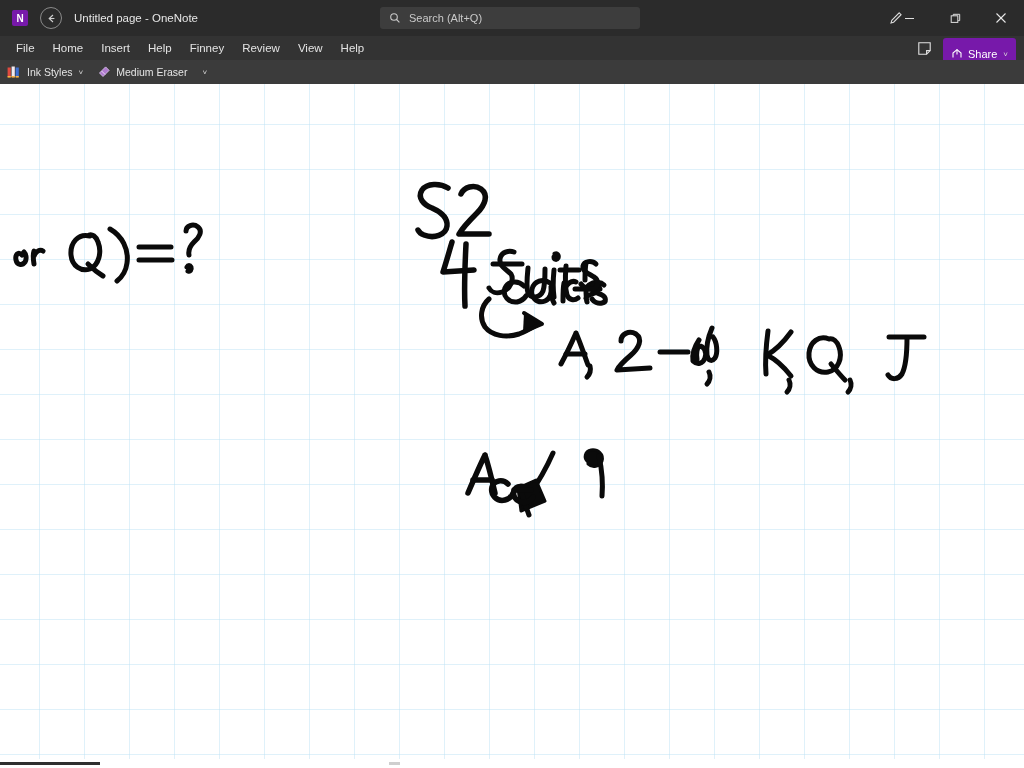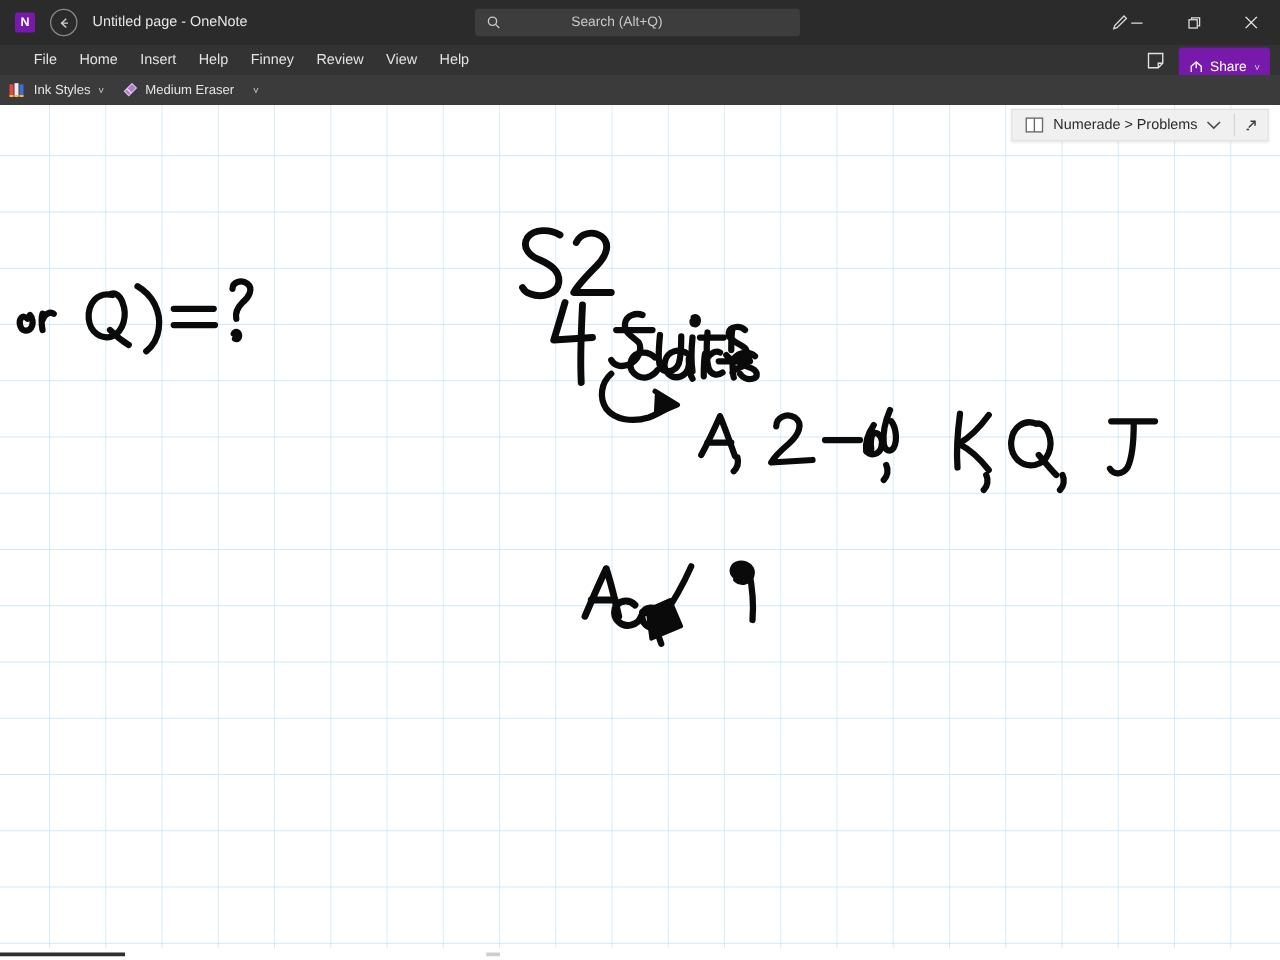--- a/index.html
+++ b/index.html
@@ -24,21 +24,21 @@
   .back-btn{
     width:22px; height:22px; margin-left:12px; border-radius:50%;
     border:1px solid #8a8a8a; color:#cfcfcf; font-size:11px;
     display:flex; align-items:center; justify-content:center;
   }
   .doc-title{
     margin-left:12px; color:#e6e6e6; font-size:11.5px; white-space:nowrap;
   }
   .searchbox{
     position:absolute; left:380px; top:7px; width:260px; height:22px;
-    background:#3d3d3d; border-radius:3px; display:flex; align-items:center;gap:48px;
+    background:#3d3d3d; border-radius:3px; display:flex; align-items:center;
   }
   .searchbox .mag{ margin-left:9px; display:flex; }
   .searchbox .ph{ margin-left:8px; color:#c9c9c9; font-size:11px; }
 
   .user-area{
     position:absolute; right:160px; top:0; height:36px;
     display:flex; align-items:center;
   }
   .user-name{ color:#e8e8e8; font-size:11.5px; }
   .avatar{
@@ -59,21 +59,21 @@
     display:flex; align-items:center; justify-content:center;
     color:#e0e0e0; font-size:12px;
   }
   .wbtn.min{ right:92px; }
   .wbtn.max{ right:46px; }
   .wbtn.close{ right:0; }
 
   
   .menubar{
     position:absolute; left:0; top:36px; width:1024px; height:24px;
-    background:#333333; display:flex; align-items:center;padding-left:11px;
+    background:#333333; display:flex; align-items:center;
   }
   .menubar .mi{
     color:#e3e3e3; font-size:11.5px; padding:0 9px; height:24px;
     display:flex; align-items:center;
   }
   .menubar .mi:first-child{ margin-left:7px; }
 
   .note-btn{
     position:absolute; right:90px; top:38px; width:20px; height:20px;
     display:flex; align-items:center; justify-content:center;
@@ -323,39 +323,19 @@
 
         <g>
           <path d="M588 378 C583 374 585 367 591 366 C598 365 604 370 602 377 C600 383 592 384 588 380 Z" fill="#0a0a0a" stroke="#0a0a0a" stroke-width="3"></path>
           <path d="M599 372 C602 386 603 400 602 412" stroke-width="5" fill="none"></path>
         </g>
 
       </g>
     </svg>
   </div>
 
-  <div class="crumb-panel">
-    <div class="crumb-inner">
-      <svg width="16" height="14" viewBox="0 0 16 14">
-        <rect x="1" y="1.5" width="13" height="11" fill="#ffffff" stroke="#6b6b6b" stroke-width="1.1"></rect>
-        <line x1="7.5" y1="1.5" x2="7.5" y2="12.5" stroke="#6b6b6b" stroke-width="1.1"></line>
-      </svg>
-      <span class="crumb-text">Numerade &gt; Problems</span>
-      <svg width="12" height="8" viewBox="0 0 12 8">
-        <path d="M1 1.6 L6 6.4 L11 1.6" fill="none" stroke="#4a4a4a" stroke-width="1.3"></path>
-      </svg>
-    </div>
-    <div class="crumb-sep"></div>
-    <div class="expand-btn">
-      <svg width="14" height="14" viewBox="0 0 14 14">
-        <path d="M5 9 L9.6 4.4" stroke="#3a3a3a" stroke-width="1.2" fill="none"></path>
-        <path d="M6.4 4 H10 V7.6" stroke="#3a3a3a" stroke-width="1.2" fill="none"></path>
-        <path d="M3.2 10.6 H5.2" stroke="#3a3a3a" stroke-width="1.2" fill="none"></path>
-      </svg>
-    </div>
-  </div>
 
   <div class="hscroll">
     <div class="hthumb a"></div>
     <div class="hthumb b"></div>
   </div>
 
 </div>
 
 </body></html>

